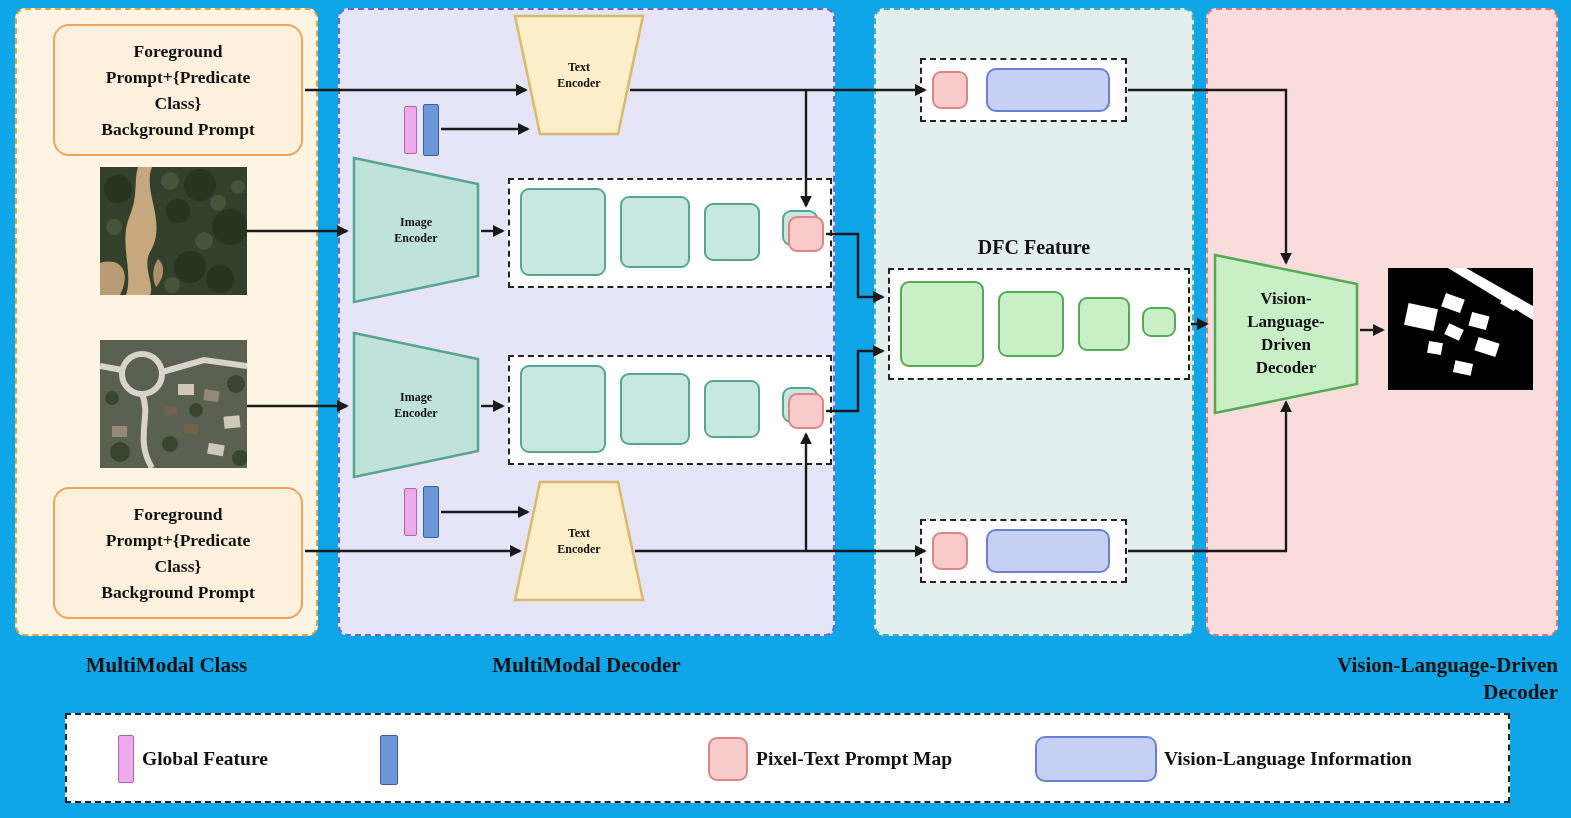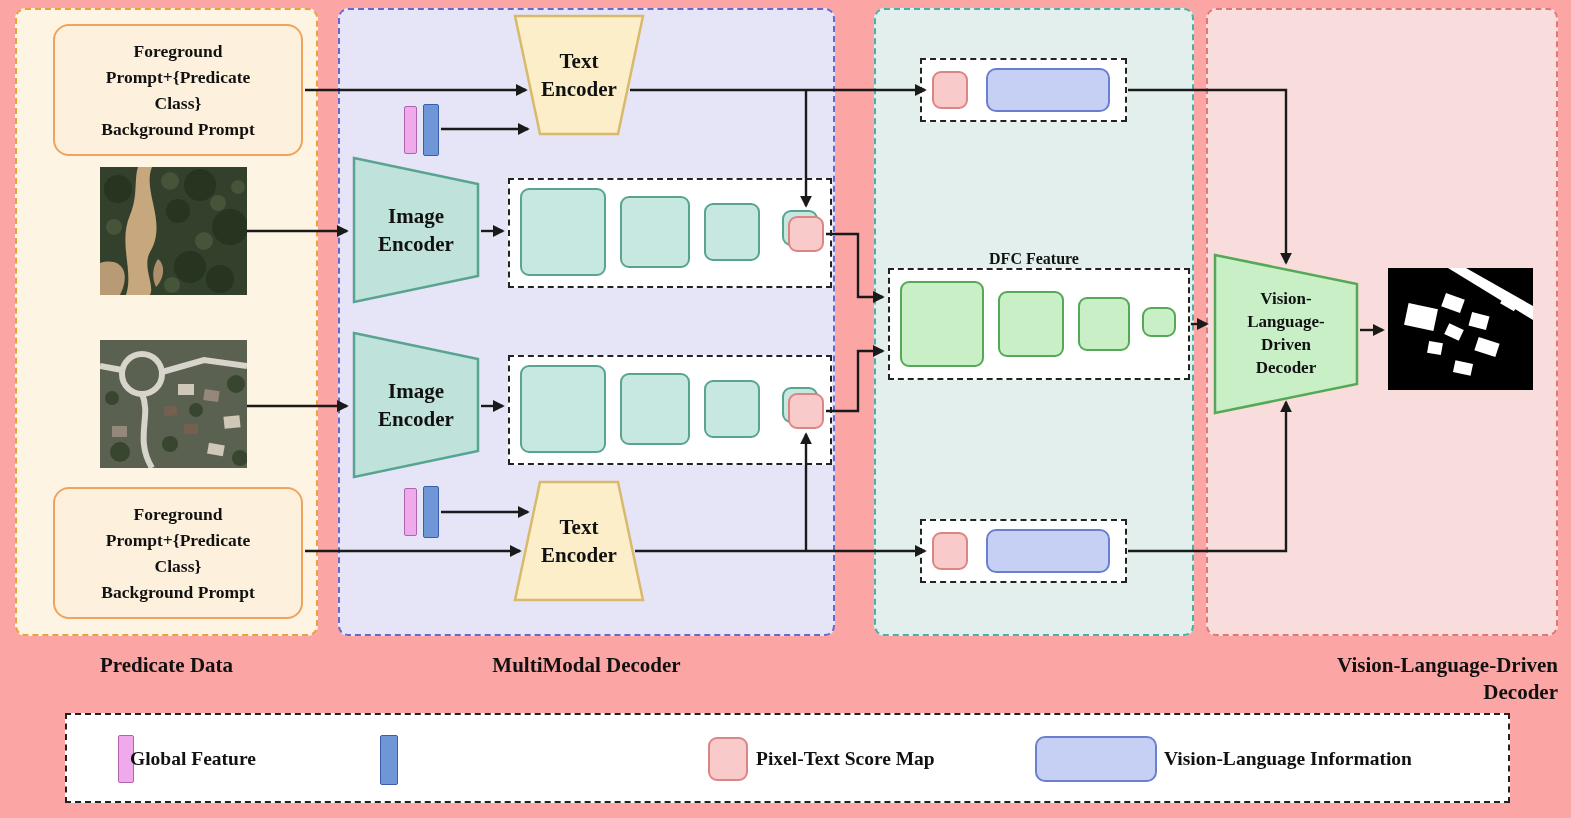--- a/index.html
+++ b/index.html
@@ -1,31 +1,31 @@
 <!DOCTYPE html>
 <html style="--panel1-bg: #fdf4e3; --panel1-border: #e8a33d; --panel2-bg: #e6e5f8; --panel2-border: #6a66cc; --panel3-bg: #e2efed; --panel3-border: #45b2a5; --panel4-bg: #f9dcdc; --panel4-border: #e07777; --prompt-bg: #fdf1dd; --prompt-border: #f0a35a; --text-encoder-fill: #fbeec9; --text-encoder-border: #d9b96c; --image-encoder-fill: #bfe2da; --image-encoder-border: #59a391; --feature-fill: #c7e8e0; --feature-border: #59a391; --score-map-fill: #f9caca; --score-map-border: #dc8585; --global-feature-fill: #eeaaea; --global-feature-border: #b263ae; --visual-embedding-fill: #6f97d8; --visual-embedding-border: #3a5fa8; --vl-info-fill: #c6cff4; --vl-info-border: #6a7fd0; --dfc-fill: #c9efc7; --dfc-border: #55a855; --decoder-fill: #c9efc7; --decoder-border: #55a855; --arrow: #1a1a1a;"><head>
 <meta charset="utf-8">
 <style>
   * { margin:0; padding:0; box-sizing:border-box; }
   html,body { background:#fff; }
   body { font-family:"Liberation Serif","DejaVu Serif",serif; }
-  .canvas { position:relative; width:1571px; height:818px; background:#fca5a5; overflow:hidden; }
+  .canvas { position:relative; width:1571px; height:818px; background:#0ea5e9; overflow:hidden; }
   .abs { position:absolute; }
   .panel { position:absolute; border:2px dashed; border-radius:10px; }
   .p1 { left:15px; top:8px; width:303px; height:628px; background:var(--panel1-bg); border-color:var(--panel1-border); }
   .p2 { left:338px; top:8px; width:497px; height:628px; background:var(--panel2-bg); border-color:var(--panel2-border); }
   .p3 { left:874px; top:8px; width:320px; height:628px; background:var(--panel3-bg); border-color:var(--panel3-border); }
   .p4 { left:1206px; top:8px; width:352px; height:628px; background:var(--panel4-bg); border-color:var(--panel4-border); }
   .caption { position:absolute; top:652px; text-align:center; font-weight:bold; font-size:21px; color:#111; line-height:1.3; }
   .pre { white-space:pre-line; }
   .prompt-box { position:absolute; border:2.5px solid var(--prompt-border); background:var(--prompt-bg);
     border-radius:16px; display:flex; align-items:center; justify-content:center; text-align:center;
     font-weight:bold; font-size:17.5px; line-height:1.5; color:#111; }
   .shape-label { position:absolute; display:flex; align-items:center; justify-content:center; text-align:center;
-    font-weight:bold; font-size:21px; line-height:1.35; color:#111; }
+    font-weight:bold; font-size:12px; line-height:1.35; color:#111; }
   .dashed-box { position:absolute; border:2px dashed #222; background:#fff; }
   .fsq { position:absolute; border-radius:9px; border:2px solid; }
   .teal  { background:var(--feature-fill); border-color:var(--feature-border); }
   .pink  { background:var(--score-map-fill); border-color:var(--score-map-border); }
   .green { background:var(--dfc-fill); border-color:var(--dfc-border); }
   .blue-rect { background:var(--vl-info-fill); border-color:var(--vl-info-border); }
   .bar { position:absolute; border:1.5px solid; border-radius:2px; }
   .bar.purple { background:var(--global-feature-fill); border-color:var(--global-feature-border); }
   .bar.blue   { background:var(--visual-embedding-fill); border-color:var(--visual-embedding-border); }
   .legend-box { position:absolute; left:65px; top:713px; width:1445px; height:90px; border:2px dashed #222; background:#fff; }
@@ -145,21 +145,21 @@
   <svg class="abs" style="left:513px; top:480px;" width="132" height="122">
     <polygon points="27,2 105,2 130,120 2,120" style="fill:var(--text-encoder-fill); stroke:var(--text-encoder-border); stroke-width:2.5;"></polygon>
   </svg>
   <div class="shape-label pre" style="left:513px; top:480px; width:132px; height:122px;">Text
 Encoder</div>
 
   <div class="dashed-box" style="left:920px; top:58px; width:207px; height:64px;"></div>
   <div class="fsq pink" style="left:932px; top:71px; width:36px; height:38px;"></div>
   <div class="fsq blue-rect" style="left:986px; top:68px; width:124px; height:44px; border-radius:10px;"></div>
 
-  <div class="shape-label" style="left:874px; top:244px; width:320px; height:30px; font-size:16px;">DFC Feature</div>
+  <div class="shape-label" style="left:874px; top:232px; width:320px; height:30px; font-size:20px;">DFC Feature</div>
 
   <div class="dashed-box" style="left:888px; top:268px; width:302px; height:112px;"></div>
   <div class="fsq green" style="left:900px; top:281px; width:84px; height:86px;"></div>
   <div class="fsq green" style="left:998px; top:291px; width:66px; height:66px;"></div>
   <div class="fsq green" style="left:1078px; top:297px; width:52px; height:54px;"></div>
   <div class="fsq green" style="left:1142px; top:307px; width:34px; height:30px;"></div>
 
   <div class="dashed-box" style="left:920px; top:519px; width:207px; height:64px;"></div>
   <div class="fsq pink" style="left:932px; top:532px; width:36px; height:38px;"></div>
   <div class="fsq blue-rect" style="left:986px; top:529px; width:124px; height:44px; border-radius:10px;"></div>
@@ -180,33 +180,33 @@
       <rect x="55" y="28" width="20" height="14" transform="rotate(20 65 35)"></rect>
       <rect x="82" y="46" width="18" height="14" transform="rotate(15 91 53)"></rect>
       <rect x="58" y="58" width="16" height="12" transform="rotate(25 66 64)"></rect>
       <rect x="88" y="72" width="22" height="14" transform="rotate(18 99 79)"></rect>
       <rect x="40" y="74" width="14" height="12" transform="rotate(10 47 80)"></rect>
       <rect x="114" y="28" width="16" height="12" transform="rotate(30 122 34)"></rect>
       <rect x="66" y="94" width="18" height="12" transform="rotate(12 75 100)"></rect>
     </g>
   </svg>
 
-  <div class="caption" style="left:15px; width:303px;">Predicate Data</div>
+  <div class="caption" style="left:15px; width:303px;">MultiModal Class</div>
   <div class="caption" style="left:338px; width:497px;">MultiModal Decoder</div>
   <div class="caption pre" style="left:1206px; width:352px;text-align:right;">Vision-Language-Driven
 Decoder</div>
 
   <div class="legend-box"></div>
   <div class="bar purple" style="left:118px; top:735px; width:16px; height:48px;"></div>
-  <div class="legend-label" style="left:130px;">Global Feature</div>
+  <div class="legend-label" style="left:142px;">Global Feature</div>
 
   <div class="bar blue" style="left:380px; top:735px; width:18px; height:50px;"></div>
 
   <div class="fsq pink" style="left:708px; top:737px; width:40px; height:44px;"></div>
-  <div class="legend-label" style="left:756px;">Pixel-Text Score Map</div>
+  <div class="legend-label" style="left:756px;">Pixel-Text Prompt Map</div>
 
   <div class="fsq blue-rect" style="left:1035px; top:736px; width:122px; height:46px; border-radius:10px;"></div>
   <div class="legend-label" style="left:1164px;">Vision-Language Information</div>
 
   <svg class="arrows" width="1571" height="818">
     <defs>
       <marker id="ah" viewBox="0 0 10 10" refX="8.5" refY="5" markerWidth="12" markerHeight="12" markerUnits="userSpaceOnUse" orient="auto-start-reverse">
         <path d="M0,0 L10,5 L0,10 z" fill="#1a1a1a"></path>
       </marker>
     </defs>

